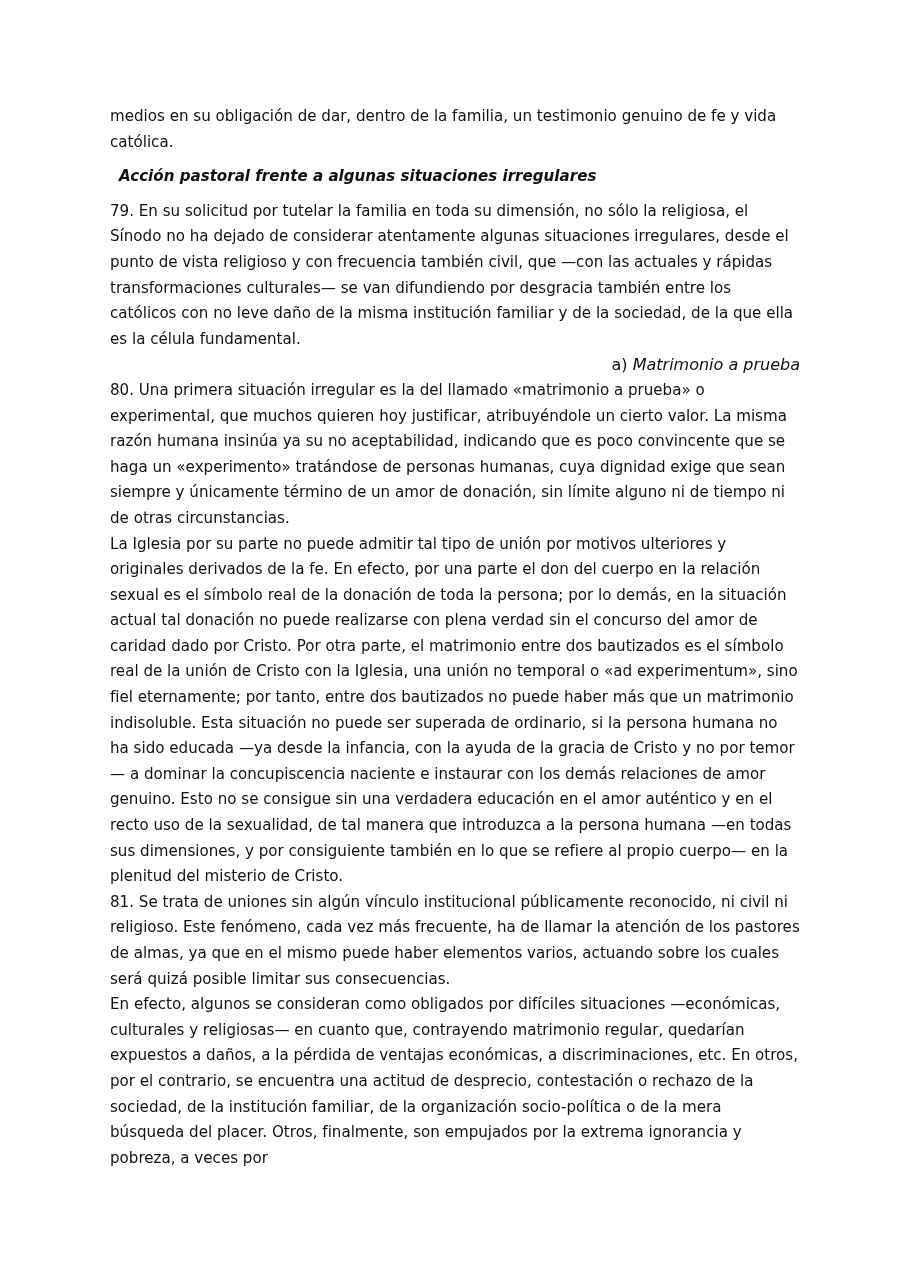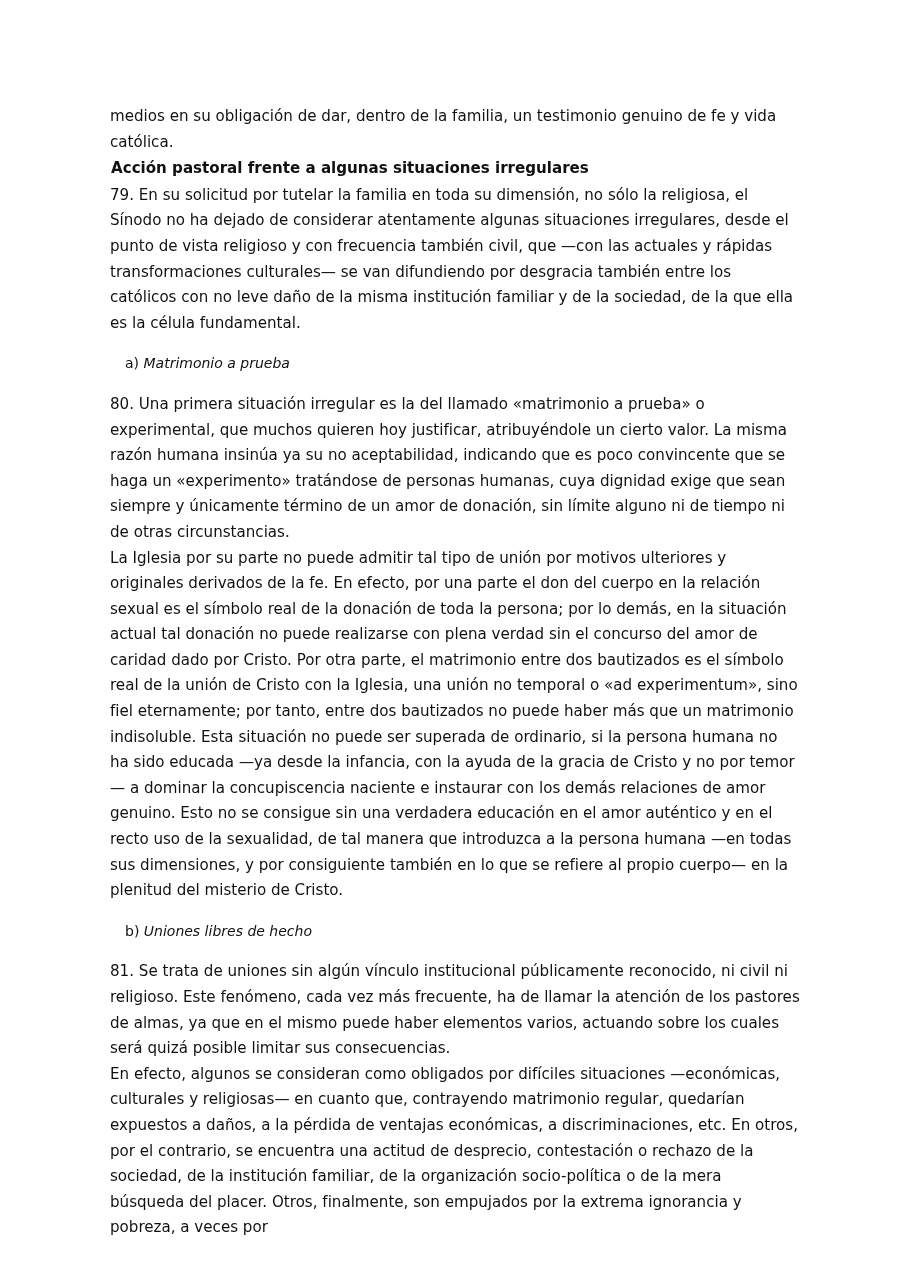--- a/index.html
+++ b/index.html
@@ -28,31 +28,33 @@
     line-height: 25.6px;
     text-align: left;
     color: #111111;
   }
   p.para {
     margin: 0;
     padding: 0;
     text-indent: 0;
   }
   .heading-bold-italic {
-    margin: 1px;
+    margin: 9px;
     padding: 0;
     font-weight: bold;
+    font-style: italic;
     font-size: 15.1px;
     line-height: 25.6px;
   }
   .subhead {
-    margin: 15px;
+    margin: 0;
     padding: 0;
-    font-size: 14px;
+    font-size: 16px;
     line-height: 25.6px;
+    text-align: right;
   }
   .subhead .ital {
     font-style: italic;
   }
 </style>
 </head>
 <body>
 
 <div class="page">
   <div class="doc-body">
@@ -63,20 +65,19 @@
 
     <p class="para">79. En su solicitud por tutelar la familia en toda su dimensión, no sólo la religiosa, el Sínodo no ha dejado de considerar atentamente algunas situaciones irregulares, desde el punto de vista religioso y con frecuencia también civil, que —con las actuales y rápidas transformaciones culturales— se van difundiendo por desgracia también entre los católicos con no leve daño de la misma institución familiar y de la sociedad, de la que ella es la célula fundamental.</p>
 
     <p class="subhead"><span>a) </span><span class="ital">Matrimonio a prueba</span></p>
 
     <p class="para">80. Una primera situación irregular es la del llamado «matrimonio a prueba» o experimental, que muchos quieren hoy justificar, atribuyéndole un cierto valor. La misma razón humana insinúa ya su no aceptabilidad, indicando que es poco convincente que se haga un «experimento» tratándose de personas humanas, cuya dignidad exige que sean siempre y únicamente término de un amor de donación, sin límite alguno ni de tiempo ni de otras circunstancias.</p>
 
     <p class="para">La Iglesia por su parte no puede admitir tal tipo de unión por motivos ulteriores y originales derivados de la fe. En efecto, por una parte el don del cuerpo en la relación sexual es el símbolo real de la donación de toda la persona; por lo demás, en la situación actual tal donación no puede realizarse con plena verdad sin el concurso del amor de caridad dado por Cristo. Por otra parte, el matrimonio entre dos bautizados es el símbolo real de la unión de Cristo con la Iglesia, una unión no temporal o «ad experimentum», sino fiel eternamente; por tanto, entre dos bautizados no puede haber más que un matrimonio indisoluble. Esta situación no puede ser superada de ordinario, si la persona humana no ha sido educada —ya desde la infancia, con la ayuda de la gracia de Cristo y no por temor— a dominar la concupiscencia naciente e instaurar con los demás relaciones de amor genuino. Esto no se consigue sin una verdadera educación en el amor auténtico y en el recto uso de la sexualidad, de tal manera que introduzca a la persona humana —en todas sus dimensiones, y por consiguiente también en lo que se refiere al propio cuerpo— en la plenitud del misterio de Cristo.</p>
 
 
-    <p class="subhead"><span>b) </span><span class="ital">Uniones libres de hecho</span></p>
 
     <p class="para">81. Se trata de uniones sin algún vínculo institucional públicamente reconocido, ni civil ni religioso. Este fenómeno, cada vez más frecuente, ha de llamar la atención de los pastores de almas, ya que en el mismo puede haber elementos varios, actuando sobre los cuales será quizá posible limitar sus consecuencias.</p>
 
     <p class="para">En efecto, algunos se consideran como obligados por difíciles situaciones —económicas, culturales y religiosas— en cuanto que, contrayendo matrimonio regular, quedarían expuestos a daños, a la pérdida de ventajas económicas, a discriminaciones, etc. En otros, por el contrario, se encuentra una actitud de desprecio, contestación o rechazo de la sociedad, de la institución familiar, de la organización socio-política o de la mera búsqueda del placer. Otros, finalmente, son empujados por la extrema ignorancia y pobreza, a veces por</p>
 
   </div>
 </div>
 
 </body></html>

